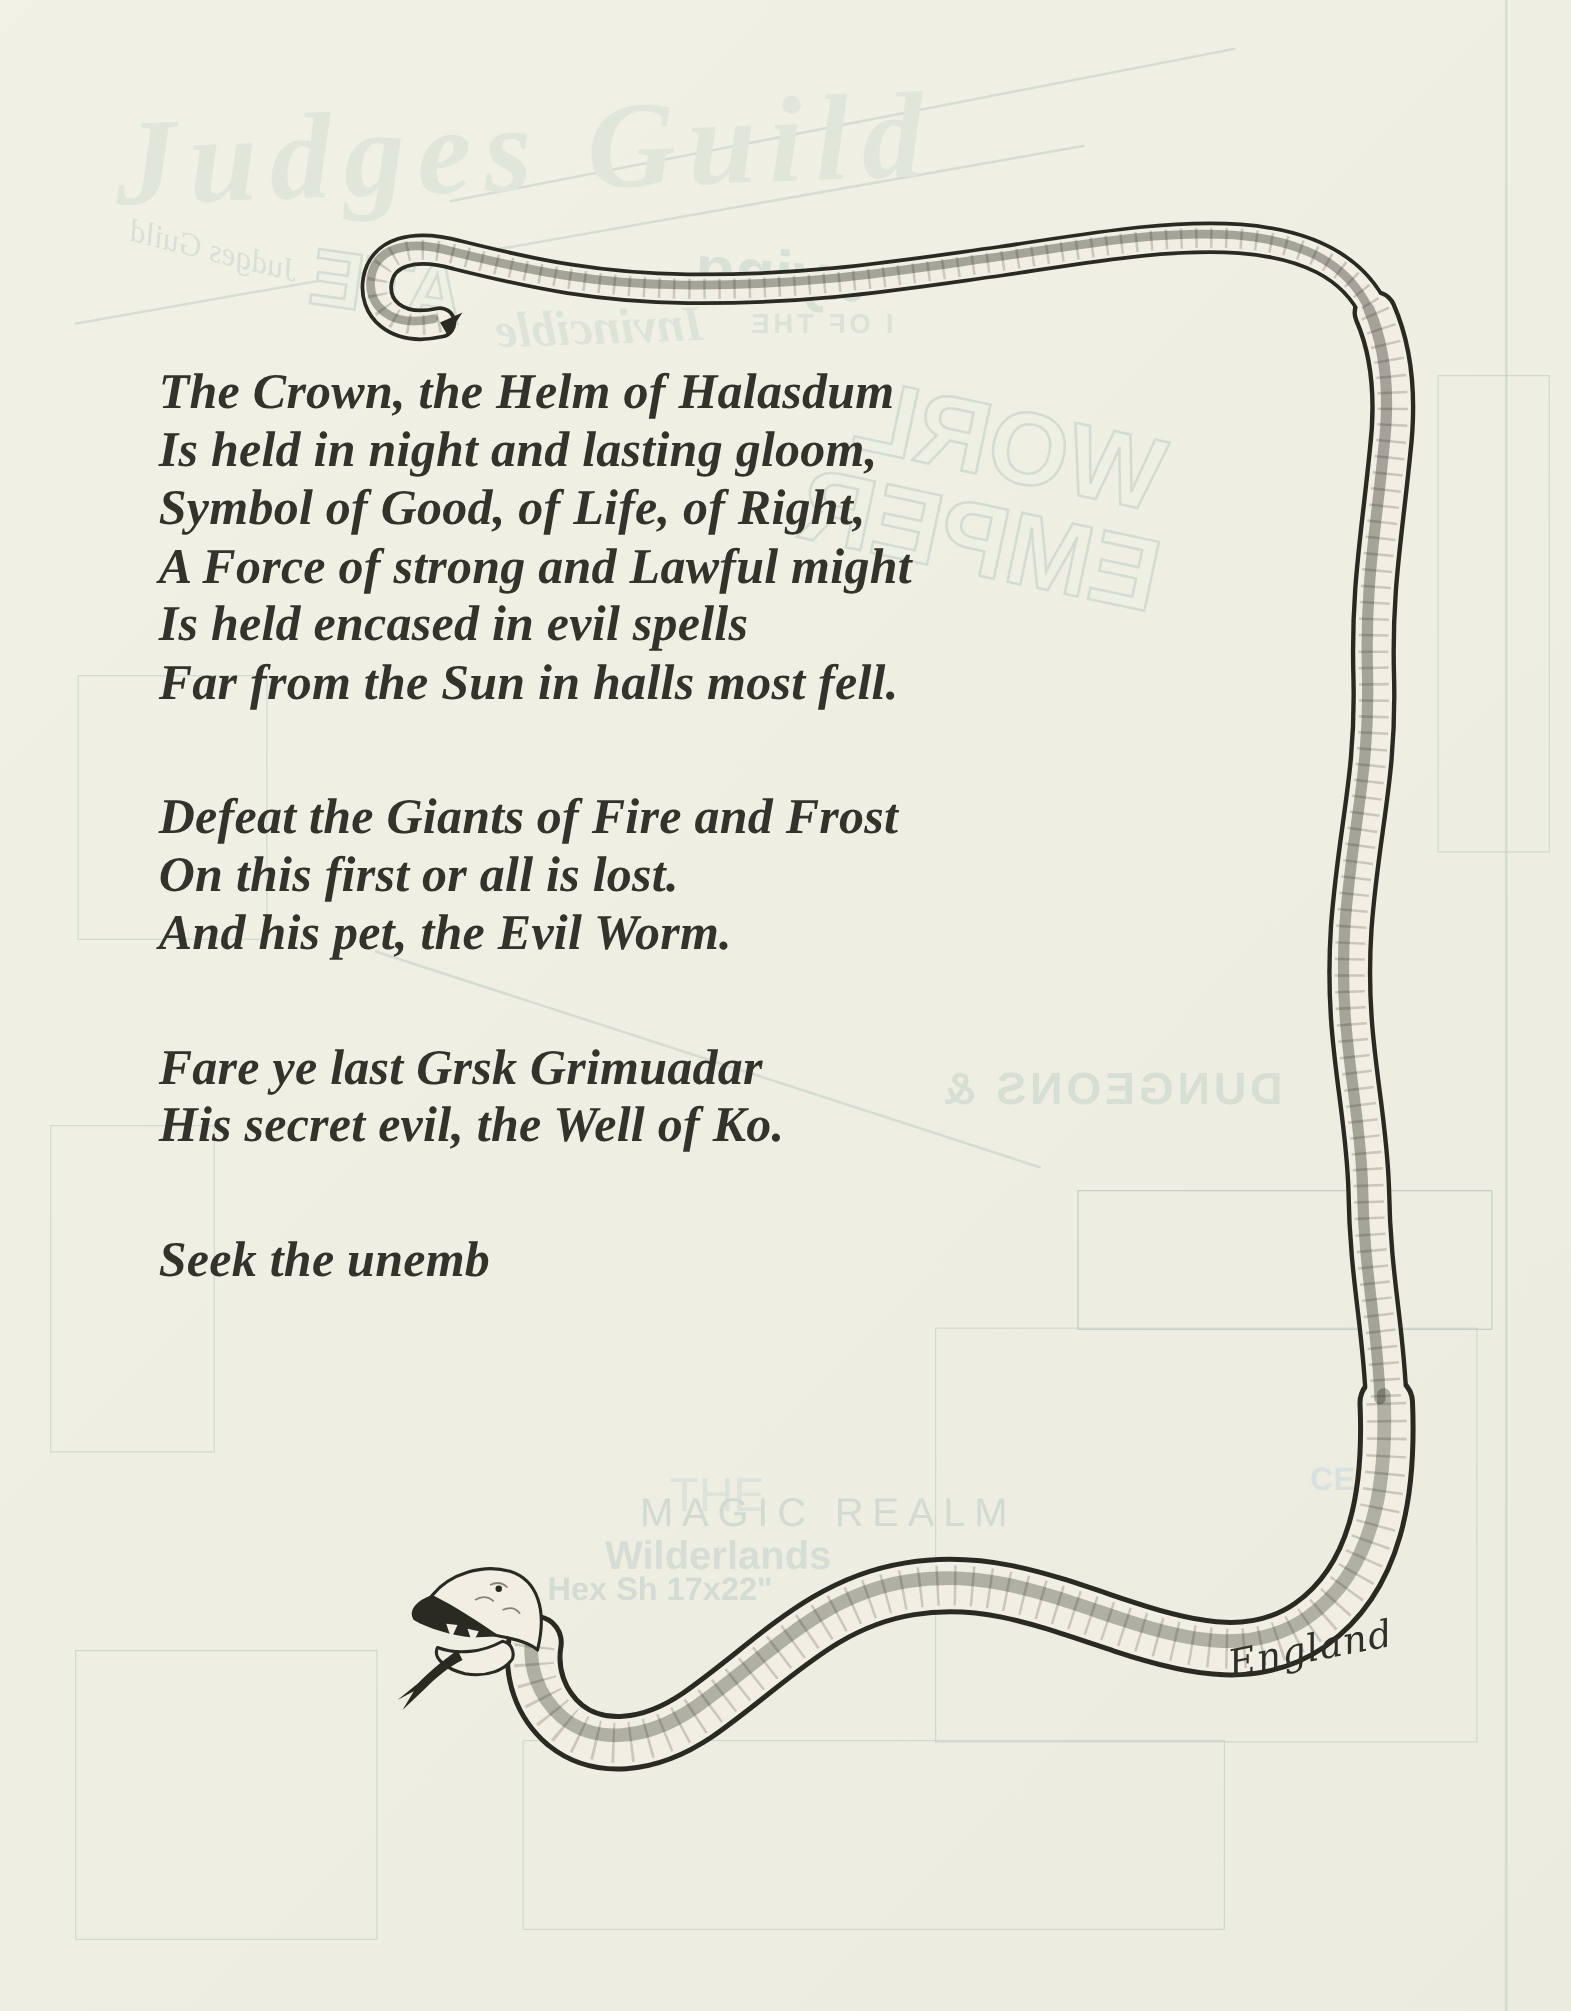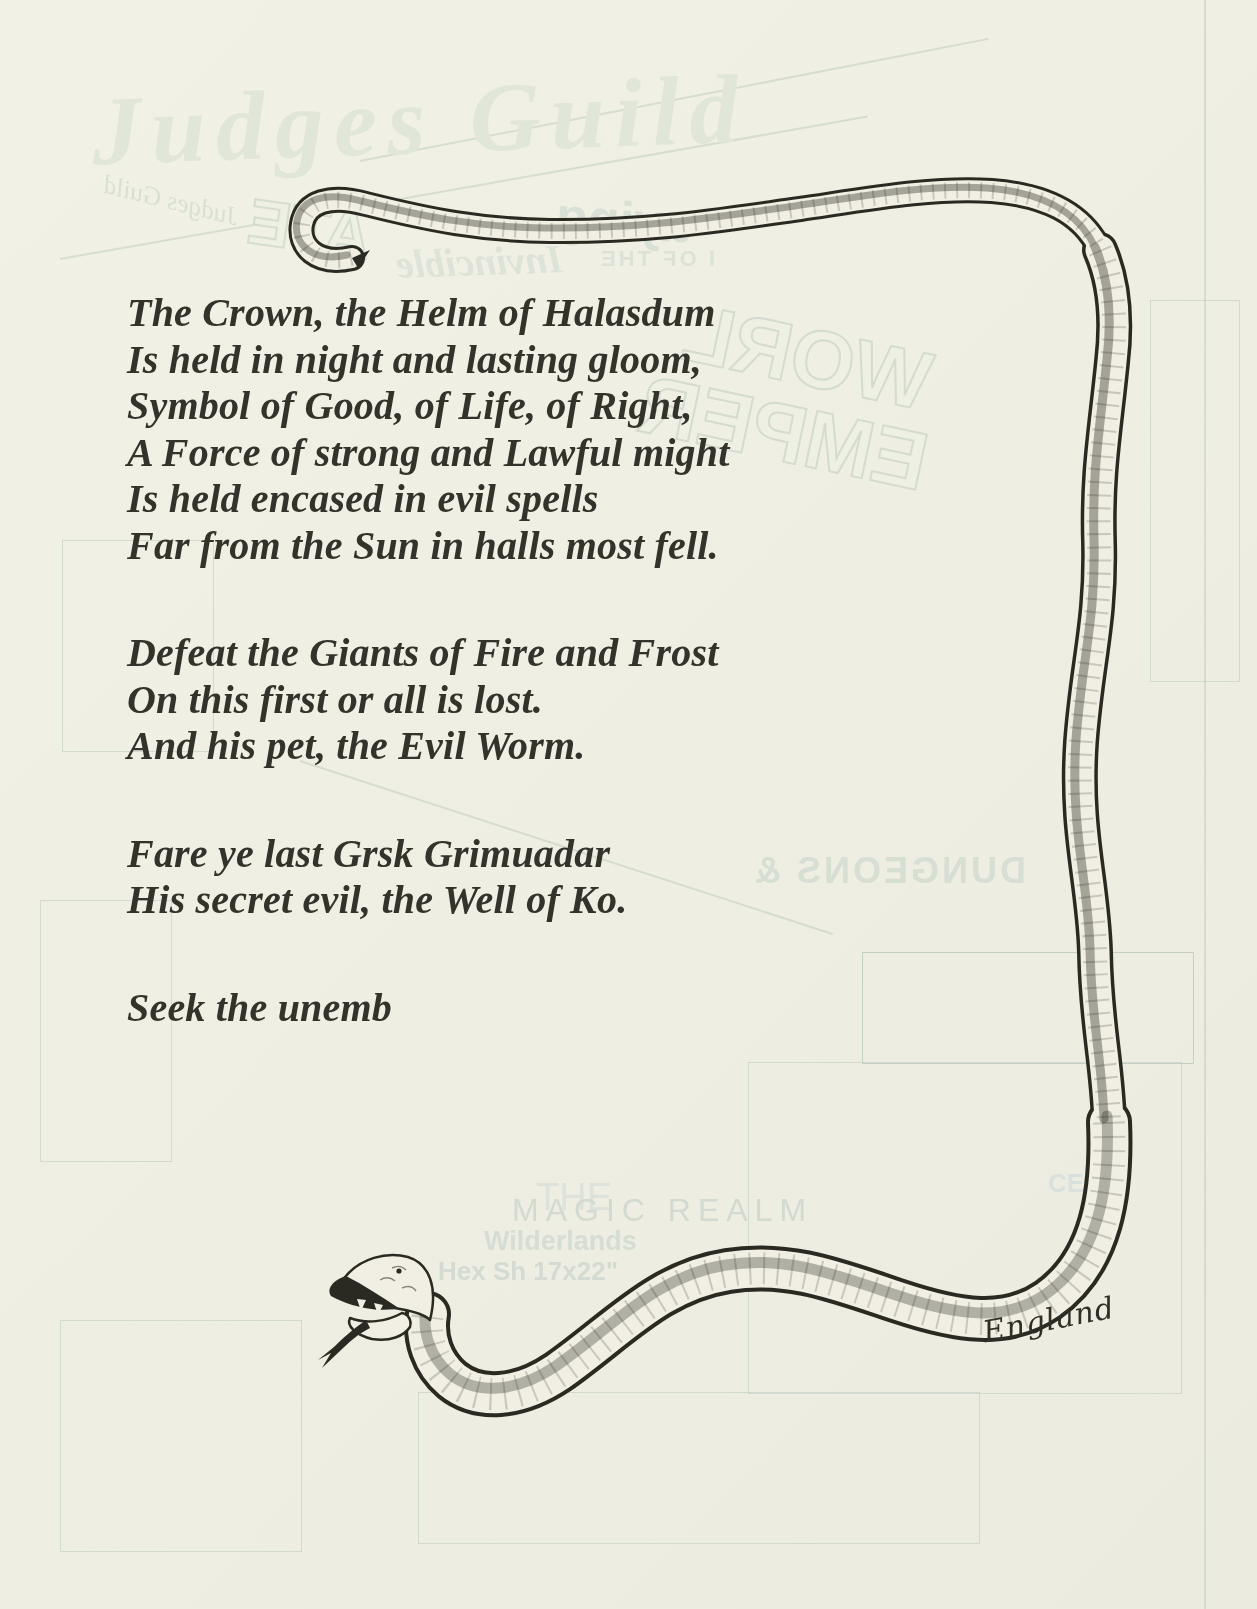--- a/index.html
+++ b/index.html
@@ -30,21 +30,21 @@
   .g-invin { left:396px; top:238px; font-size:40px; font-weight:bold; font-style:italic;
     color:#dde3d8; transform:scaleX(-1) rotate(2deg); font-family:"Liberation Serif", serif; }
   .g-worl  { left:682px; top:310px; font-size:82px; font-weight:bold;
     color:#eff0e4; -webkit-text-stroke:2px #d4dbd1; transform:scaleX(-1) rotate(-12deg); }
   .g-emper { left:638px; top:386px; font-size:82px; font-weight:bold;
     color:#eff0e4; -webkit-text-stroke:2px #d4dbd1; transform:scaleX(-1) rotate(-12deg); }
   .g-dung  { left:752px; top:850px; font-size:36px; font-weight:bold; letter-spacing:3px;
     color:#d7ded4; transform:scaleX(-1); }
   .g-the2  { left:536px; top:1176px; font-size:38px; color:#dde3da; }
   .g-magic { left:512px; top:1192px; font-size:32px; letter-spacing:7px; color:#d2dad1; }
-  .g-wild  { left:484px; top:1226px; font-size:27px; font-weight:bold; color:#d5ddd4; }
+  .g-wild  { left:484px; top:1226px; font-size:32px; font-weight:bold; color:#d5ddd4; }
   .g-hex   { left:438px; top:1256px; font-size:26px; font-weight:bold; color:#d3dbd2; }
   .g-cebo  { left:1048px; top:1168px; font-size:26px; font-weight:bold; color:#d9e1de; }
 
   .gbox { position:absolute; border:1px solid rgba(176,192,183,0.45); pointer-events:none; }
   .gb1 { left:62px;  top:540px;  width:150px; height:210px; }
   .gb2 { left:40px;  top:900px;  width:130px; height:260px; }
   .gb3 { left:1150px;top:300px;  width:88px;  height:380px; }
   .gb4 { left:862px; top:952px;  width:330px; height:110px; border-color:rgba(168,186,178,0.6); }
   .gb5 { left:748px; top:1062px; width:432px; height:330px; }
   .gb6 { left:418px; top:1392px; width:560px; height:150px; }

